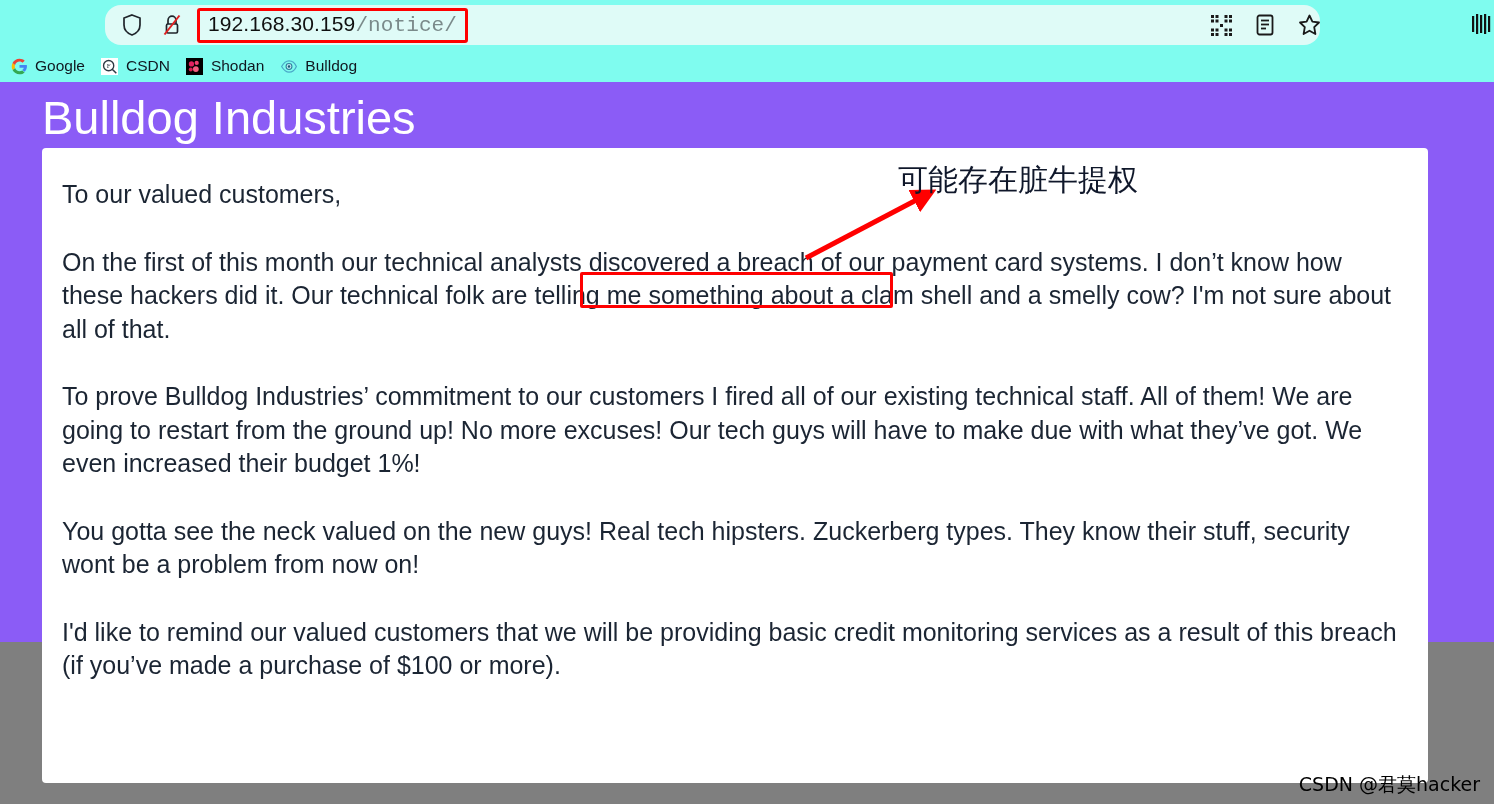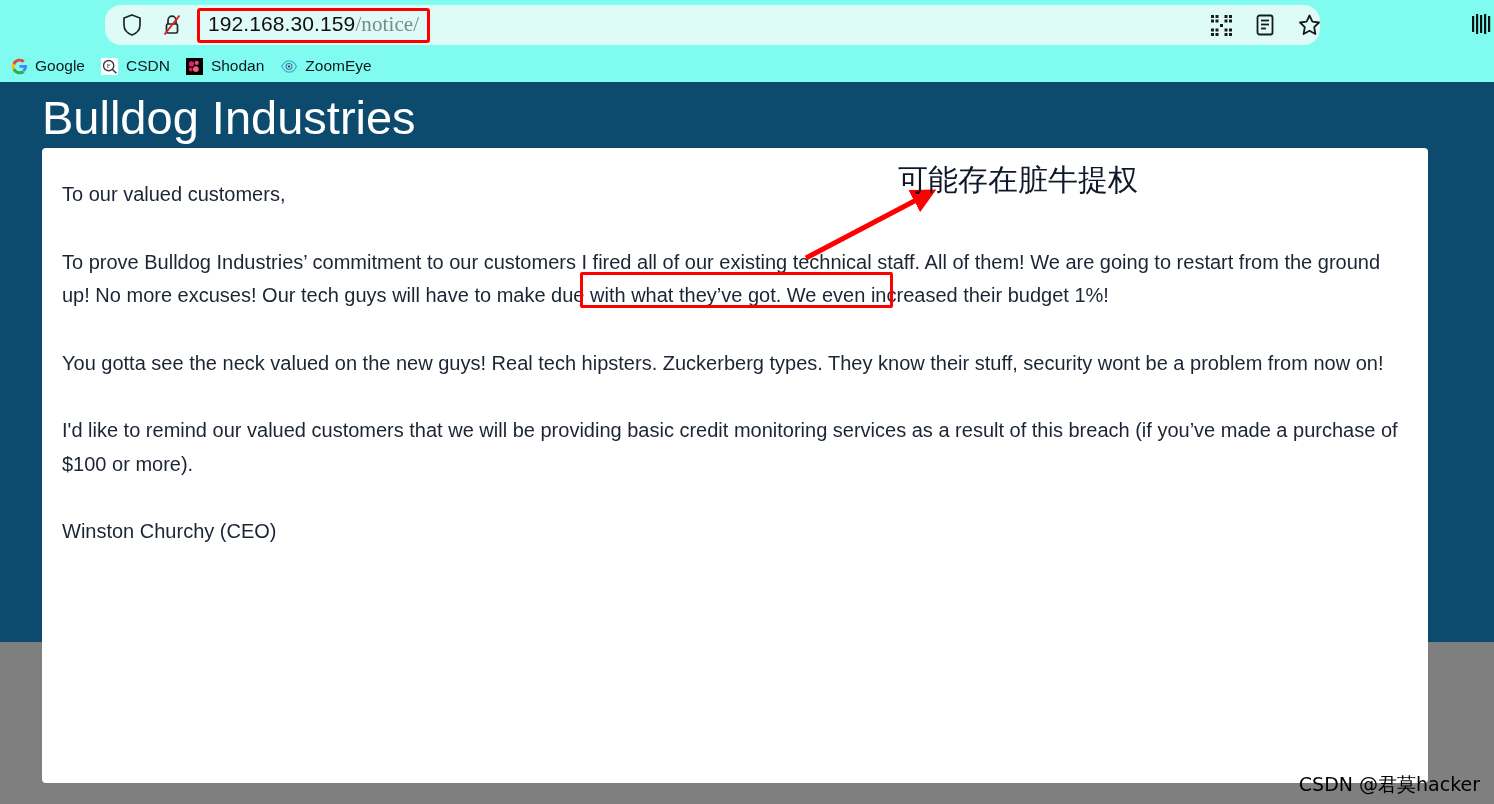--- a/index.html
+++ b/index.html
@@ -37,21 +37,21 @@
     padding: 1px 8px 3px 8px;
     display: flex; align-items: baseline;
     background: transparent;
   }
   .url-host {
     font-size: 21px; color: #101010; letter-spacing: 0.1px;
     font-family: "Liberation Sans", sans-serif;
   }
   .url-path {
     font-size: 21px; color: #7a8a8a; letter-spacing: 0.1px;
-    font-family: Liberation Serif, serif;
+    font-family: Liberation Mono, monospace;
   }
   .toolbar-icons {
     position: absolute; right: 172px; top: 5px;
     height: 40px; display: flex; align-items: center; gap: 18px;
   }
   .tb-ico { width: 26px; height: 26px; display: flex; align-items: center; justify-content: center; }
   .edge-icon {
     position: absolute; right: 0px; top: 14px;
     width: 22px; height: 22px; overflow: hidden;
   }
@@ -73,37 +73,37 @@
     font-size: 15.5px; color: #101820;
     font-family: "Liberation Sans", sans-serif;
     white-space: nowrap;
   }
   .bm-ico { width: 18px; height: 18px; flex: 0 0 18px; display:flex; align-items:center; justify-content:center; }
 
   
   .page {
     position: absolute; left: 0; top: 82px;
     width: 1494px; height: 560px;
-    background: #0c4a6e;
+    background: #8b5cf6;
   }
   .site-title {
     position: absolute; left: 42px; top: 8px;
     font-size: 47px; font-weight: 400; color: #ffffff;
     font-family: "Liberation Sans", sans-serif;
     letter-spacing: 0px;
   }
   .card {
     position: absolute; left: 42px; top: 66px;
     width: 1386px; height: 635px;
     background: #ffffff;
     border-radius: 4px;
   }
   .card-inner { padding: 30px 24px 0 20px; }
   .para {
-    font-size: 20px; line-height: 33.5px;
+    font-size: 25px; line-height: 33.5px;
     color: #1b2533;
     font-family: "Liberation Sans", sans-serif;
     margin: 0 0 34px 0;
     max-width: 1345px;
   }
   .para:last-child { margin-bottom: 0; }
 
   
   .anno-layer {
     position: absolute; left: 0; top: 0;
@@ -248,36 +248,36 @@
       </div>
 
       <div class="bm">
         <span class="bm-ico">
           <svg width="18" height="17" viewBox="0 0 22 18">
             <path d="M2 9 C5 3.5 9 2 11 2 C14 2 18 4 20 9 C18 14 14 16 11 16 C8 16 5 14 2 9 Z" fill="none" stroke="#4aa8c8" stroke-width="1.5"></path>
             <circle cx="11" cy="9" r="3.6" fill="#bfe7f2" stroke="#2f7f9c" stroke-width="1.3"></circle>
             <circle cx="11" cy="9" r="1.5" fill="#1d5c75"></circle>
           </svg>
         </span>
-        <span class="bm-label">ZoomEye</span>
+        <span class="bm-label">Bulldog</span>
       </div>
     </div>
   </div>
 
   <div class="page">
 
     <div class="site-title">Bulldog Industries</div>
 
     <div class="card">
       <div class="card-inner">
         <p class="para">To our valued customers,</p>
+        <p class="para">On the first of this month our technical analysts discovered a breach of our payment card systems. I don’t know how these hackers did it. Our technical folk are telling me something about a clam shell and a smelly cow? I'm not sure about all of that.</p>
         <p class="para">To prove Bulldog Industries’ commitment to our customers I fired all of our existing technical staff. All of them! We are going to restart from the ground up! No more excuses! Our tech guys will have to make due with what they’ve got. We even increased their budget 1%!</p>
         <p class="para">You gotta see the neck valued on the new guys! Real tech hipsters. Zuckerberg types. They know their stuff, security wont be a problem from now on!</p>
         <p class="para">I'd like to remind our valued customers that we will be providing basic credit monitoring services as a result of this breach (if you’ve made a purchase of $100 or more).</p>
-        <p class="para">Winston Churchy (CEO)</p>
       </div>
     </div>
   </div>
 
   <div class="anno-layer">
 
     <svg width="1494" height="804" style="position:absolute;left:0;top:0;">
       <defs>
         <marker id="arrowhead" markerWidth="5" markerHeight="5" refX="2.2" refY="2.5" orient="auto">
           <path d="M0,0 L5,2.5 L0,5 Z" fill="#FF0000"></path>

